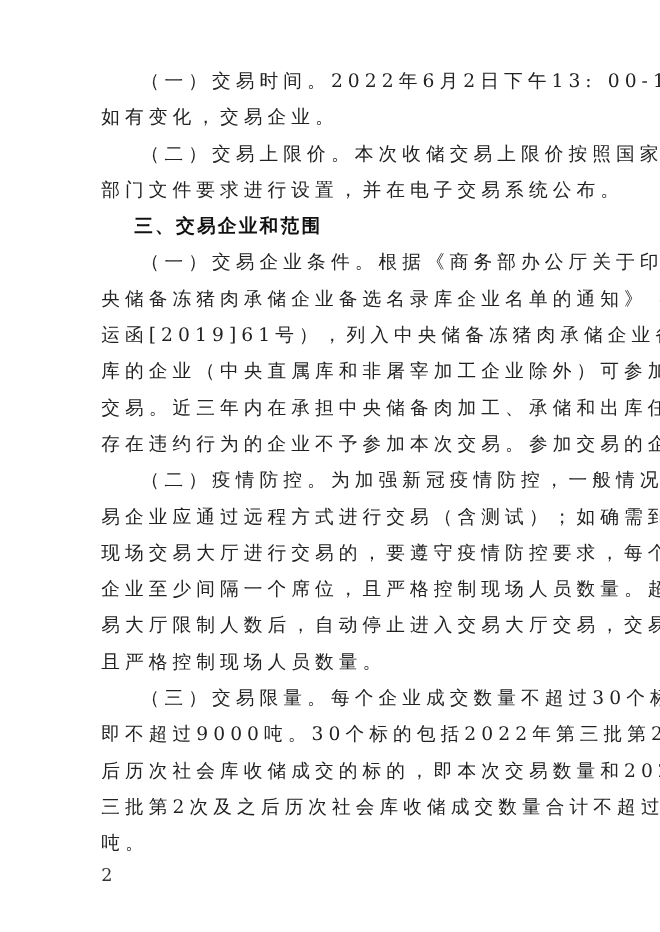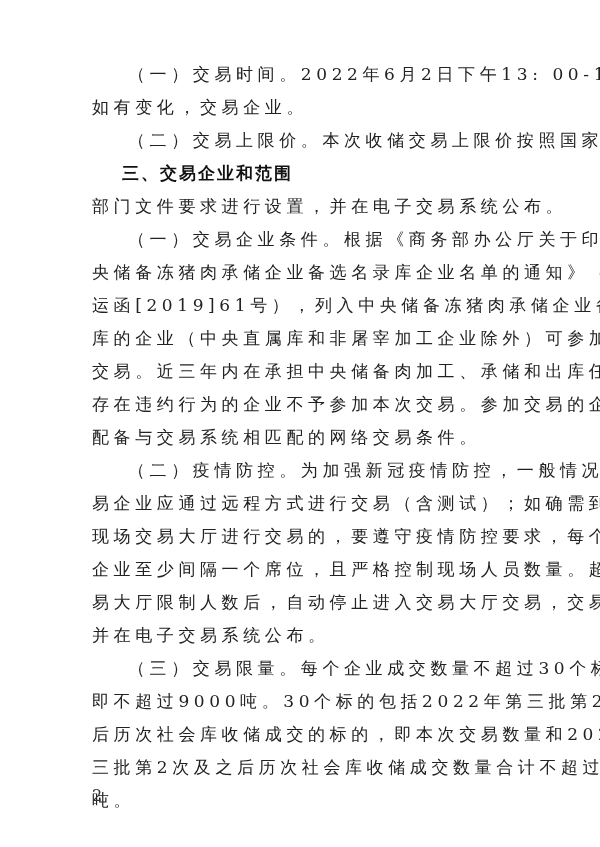--- a/index.html
+++ b/index.html
@@ -27,38 +27,37 @@
   </style>
 </head>
 <body>
 
 <div class="page">
 
   <div class="line indent">（一）交易时间。2022年6月2日下午13: 00-16: 00。</div>
   <div class="line">如有变化，交易企业。</div>
 
   <div class="line indent">（二）交易上限价。本次收储交易上限价按照国家有关</div>
+  <div class="line">部门文件要求进行设置，并在电子交易系统公布。</div>
+
   <div class="line heading">三、交易企业和范围</div>
-
-  <div class="line">部门文件要求进行设置，并在电子交易系统公布。</div>
 
   <div class="line indent">（一）交易企业条件。根据《商务部办公厅关于印发中</div>
   <div class="line">央储备冻猪肉承储企业备选名录库企业名单的通知》（商办</div>
   <div class="line">运函[2019]61号），列入中央储备冻猪肉承储企业备选名录</div>
   <div class="line">库的企业（中央直属库和非屠宰加工企业除外）可参加本次</div>
   <div class="line">交易。近三年内在承担中央储备肉加工、承储和出库任务中</div>
   <div class="line">存在违约行为的企业不予参加本次交易。参加交易的企业须</div>
-  <div class="line">配备与交易系统相匹配的网络交易条件。</div>
 
   <div class="line indent">（二）疫情防控。为加强新冠疫情防控，一般情况下交</div>
   <div class="line">易企业应通过远程方式进行交易（含测试）；如确需到北京</div>
   <div class="line">现场交易大厅进行交易的，要遵守疫情防控要求，每个交易</div>
   <div class="line">企业至少间隔一个席位，且严格控制现场人员数量。超过交</div>
   <div class="line">易大厅限制人数后，自动停止进入交易大厅交易，交易企业</div>
-  <div class="line">并在电子交易系统公布。</div>
+  <div class="line">且严格控制现场人员数量。</div>
 
   <div class="line indent">（三）交易限量。每个企业成交数量不超过30个标的，</div>
   <div class="line">即不超过9000吨。30个标的包括2022年第三批第2次及之</div>
   <div class="line">后历次社会库收储成交的标的，即本次交易数量和2022年第</div>
   <div class="line">三批第2次及之后历次社会库收储成交数量合计不超过9000</div>
   <div class="line">吨。</div>
 </div>
 
 <div class="page-number">2</div>
 

